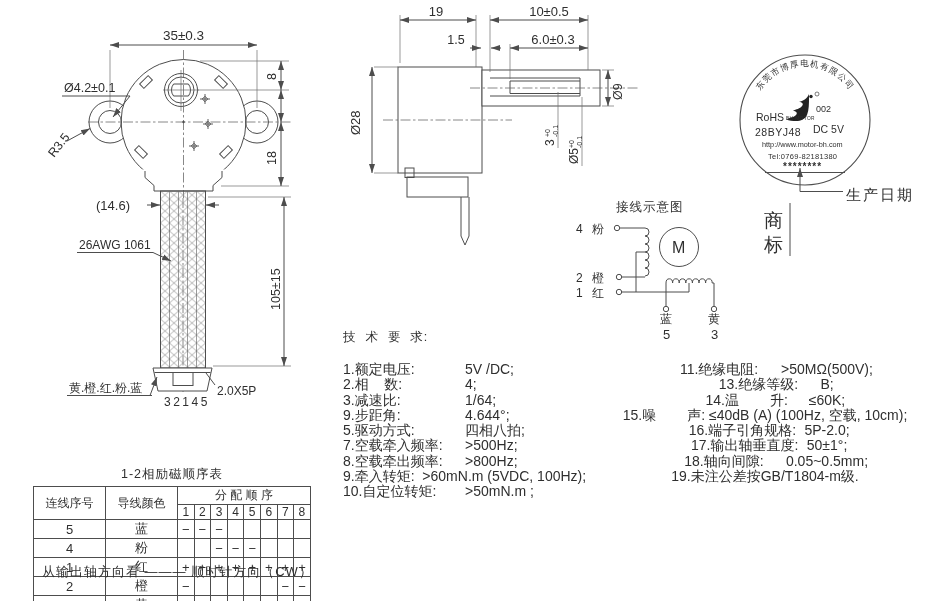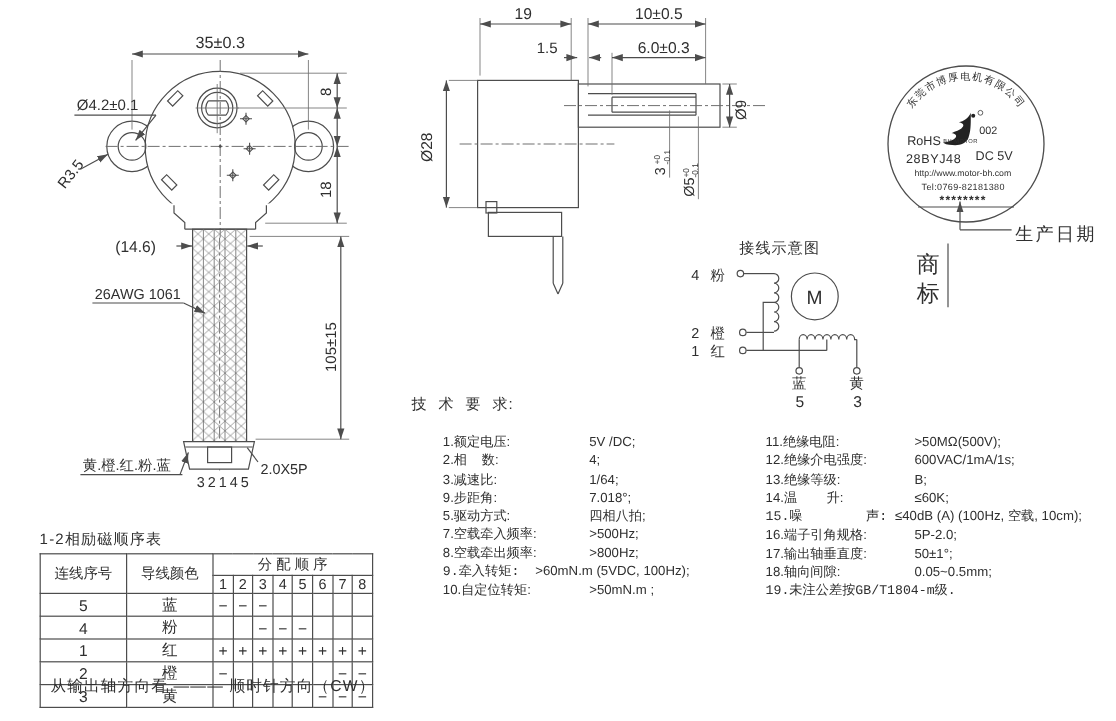--- a/index.html
+++ b/index.html
@@ -7,29 +7,29 @@
          font-family:"Liberation Sans","DejaVu Sans",sans-serif;color:#2f2f2f;}
   svg{position:absolute;left:0;top:0;}
   svg text{fill:#2f2f2f;font-family:"Liberation Sans","DejaVu Sans",sans-serif;}
   .ln{stroke:#4d4d4d;stroke-width:1;fill:none;}
   .thin{stroke:#6e6e6e;stroke-width:0.7;fill:none;}
   .cl{stroke:#6a6a6a;stroke-width:0.8;fill:none;stroke-dasharray:10 2.5 2.5 2.5;}
   .wfill{fill:#fff;}
   
   #specs-title{position:absolute;left:343px;top:329px;font-size:12.5px;white-space:pre;letter-spacing:1px;}
   #specs-left{position:absolute;left:343px;top:362px;width:278px;}
-  #specs-right{position:absolute;left:612px;top:362px;width:306px;}
-  .spec-item{font-size:11px;line-height:15.3px;margin-left:26px;}
+  #specs-right{position:absolute;left:612px;top:362px;width:306px;text-align:center;}
+  .spec-item{font-size:14px;line-height:15.3px;}
   .spec-item .lbl{display:inline-block;white-space:pre;}
   #specs-left .spec-item .lbl{min-width:122px;}
   #specs-right .spec-item .lbl{min-width:124px;}
-  .spec-item.notab .lbl{min-width:0 !important;font-family:Liberation Mono, monospace;}
+  .spec-item.notab .lbl{min-width:0 !important;}
   
   #seq{position:absolute;left:33px;top:441px;width:278px;}
-  #seq-title{text-align:left;font-size:12.5px;margin-bottom:3px;letter-spacing:1px;}
+  #seq-title{text-align:center;font-size:12.5px;margin-bottom:3px;letter-spacing:1px;margin-top:25px;}
   #seq table{border-collapse:collapse;table-layout:fixed;width:246px;border-radius:17px;}
   #seq th,#seq td{border:1px solid #4d4d4d;padding:0;text-align:center;font-weight:normal;
                   font-size:12px;overflow:hidden;}
   #seq .hdr1 th{height:15px;}
   #seq .hdr2 th{height:14px;}
   #seq td{height:13.5px;font-size:13px;}
   #seq .outer{border:1.5px solid #4d4d4d;}
   #footer-note{position:absolute;left:42px;top:563px;font-size:13px;letter-spacing:1px;white-space:pre;}
 </style>
 </head>
@@ -253,30 +253,29 @@
     <text x="708" y="323" font-size="12">黄</text>
     <text x="711" y="339" font-size="13">3</text>
   </g>
 </svg>
 
 <div id="specs-title">技  术  要  求:</div>
 <div id="specs-left">
       <div class="spec-item"><span class="lbl">1.额定电压:</span><span class="val">5V /DC;</span></div>
       <div class="spec-item"><span class="lbl">2.相    数:</span><span class="val">4;</span></div>
       <div class="spec-item"><span class="lbl">3.减速比:</span><span class="val">1/64;</span></div>
-      <div class="spec-item"><span class="lbl">9.步距角:</span><span class="val">7.018°;</span></div>
+      <div class="spec-item"><span class="lbl">9.步距角:</span><span class="val">4.644°;</span></div>
       <div class="spec-item"><span class="lbl">5.驱动方式:</span><span class="val">四相八拍;</span></div>
       <div class="spec-item"><span class="lbl">7.空载牵入频率:</span><span class="val">&gt;500Hz;</span></div>
       <div class="spec-item"><span class="lbl">8.空载牵出频率:</span><span class="val">&gt;800Hz;</span></div>
       <div class="spec-item notab"><span class="lbl">9.牵入转矩:  </span><span class="val">&gt;60mN.m (5VDC, 100Hz);</span></div>
       <div class="spec-item"><span class="lbl">10.自定位转矩:</span><span class="val">&gt;50mN.m  ;</span></div>
     </div>
 <div id="specs-right">
       <div class="spec-item"><span class="lbl">11.绝缘电阻:</span><span class="val">&gt;50MΩ(500V);</span></div>
-      <div class="spec-item"><span class="lbl">12.绝缘介电强度:</span><span class="val">600VAC/1mA/1s;</span></div>
       <div class="spec-item"><span class="lbl">13.绝缘等级:</span><span class="val">B;</span></div>
       <div class="spec-item"><span class="lbl">14.温        升:</span><span class="val">≤60K;</span></div>
       <div class="spec-item notab"><span class="lbl">15.噪        声: </span><span class="val">≤40dB (A) (100Hz, 空载, 10cm);</span></div>
       <div class="spec-item"><span class="lbl">16.端子引角规格:</span><span class="val">5P-2.0;</span></div>
       <div class="spec-item"><span class="lbl">17.输出轴垂直度:</span><span class="val">50±1°;</span></div>
       <div class="spec-item"><span class="lbl">18.轴向间隙:</span><span class="val">0.05~0.5mm;</span></div>
       <div class="spec-item notab"><span class="lbl">19.未注公差按GB/T1804-m级.</span><span class="val"></span></div>
     </div>
 
 <div id="seq">

